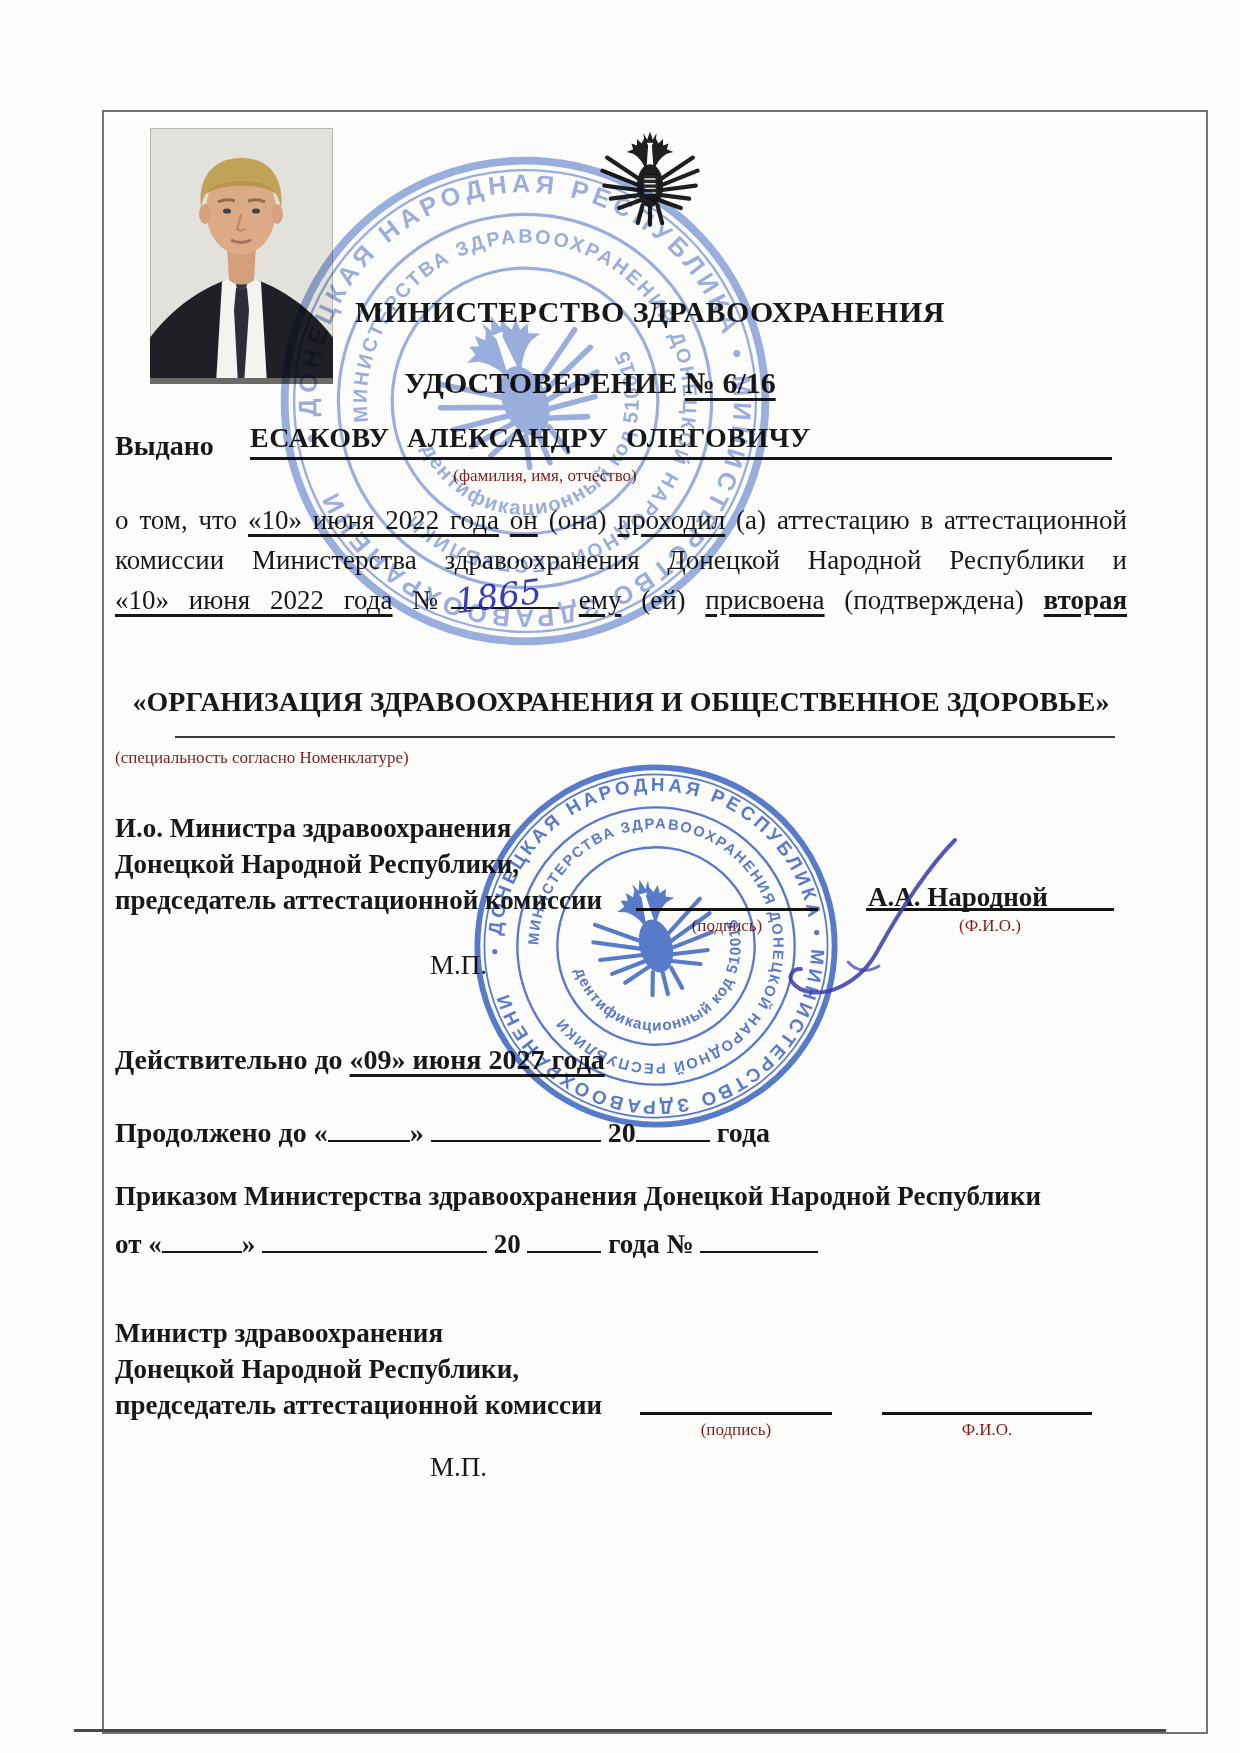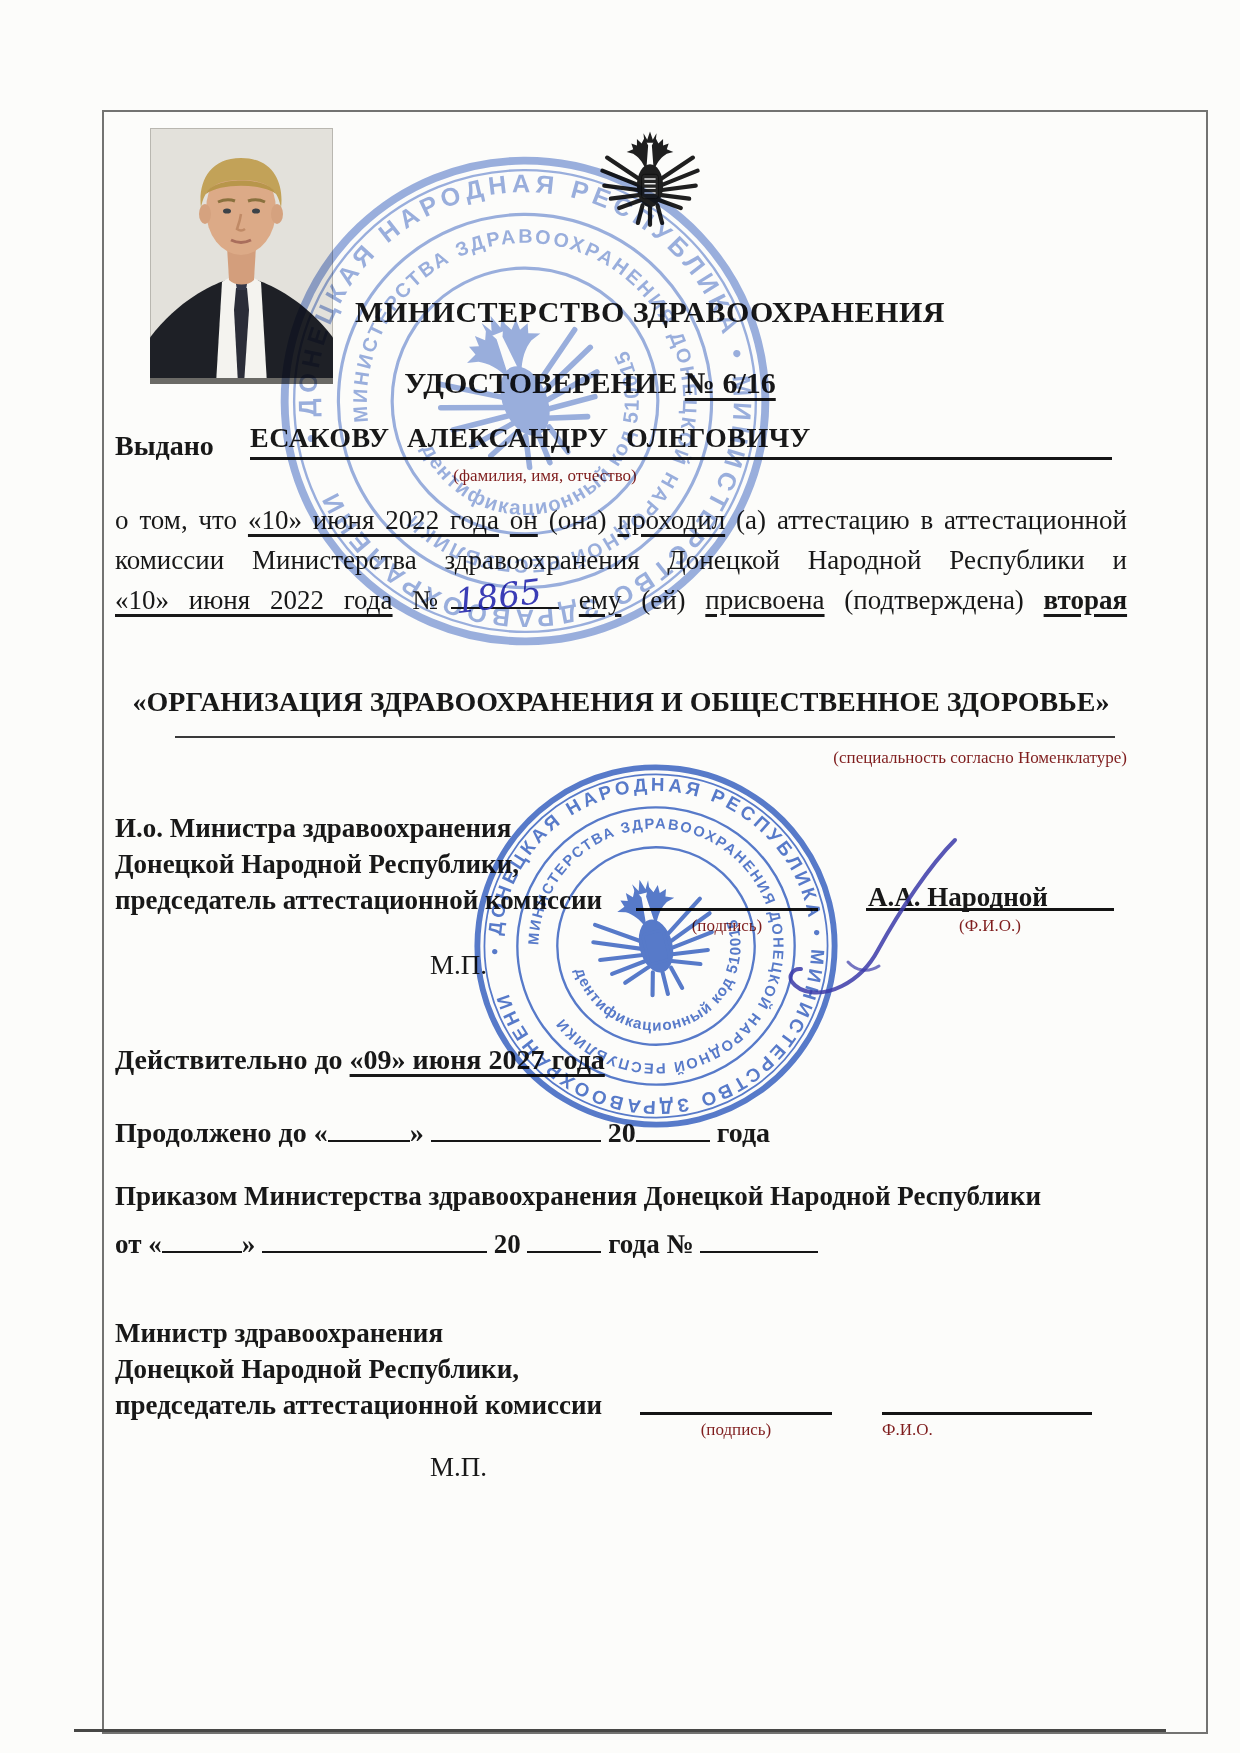--- a/index.html
+++ b/index.html
@@ -30,41 +30,41 @@
   .pline.last{text-align:left;text-align-last:left;}
   .b{font-weight:bold;}
   .blank{display:inline-block;border-bottom:2.5px solid #161616;height:1em;vertical-align:baseline;position:relative;}
   .hand{
     position:absolute;left:4px;bottom:-6px;font-size:34px;line-height:1;
     color:#3b3db6;font-style:italic;transform:rotate(-7deg);white-space:nowrap;
     font-family:"DejaVu Serif", serif;
   }
   .spec-title{left:115px;top:686px;width:1012px;text-align:center;font-weight:bold;font-size:28px;}
   .spec-rule{left:175px;top:736px;width:940px;border-top:2.5px solid #3a3a3a;}
-  .spec-cap{left:115px;top:748px;width:1012px;text-align:right;}
+  .spec-cap{left:115px;top:748px;width:1012px;text-align:left;}
   
   .appr{left:115px;top:810px;width:560px;font-size:27px;font-weight:bold;line-height:36px;}
   .sigline1{left:636px;top:908px;width:182px;border-top:3px solid #141414;}
   .sigcap1{left:636px;top:916px;width:182px;text-align:center;}
   .appr-name{left:868px;top:882px;font-size:27px;font-weight:bold;white-space:nowrap;}
   .nameline1{left:866px;top:908px;width:248px;border-top:3px solid #141414;}
   .fiocap1{left:900px;top:916px;width:180px;text-align:center;}
   .mp1{left:430px;top:950px;font-size:27px;}
   .mp2{left:430px;top:1452px;font-size:27px;}
   
   .valid{left:115px;top:1044px;font-size:28px;font-weight:bold;white-space:nowrap;}
   .ext{left:115px;top:1112px;font-size:28px;font-weight:bold;white-space:nowrap;}
   .order1{left:115px;top:1181px;font-size:27px;font-weight:bold;white-space:nowrap;}
   .order2{left:115px;top:1224px;font-size:27px;font-weight:bold;white-space:nowrap;}
   
   .fin{left:115px;top:1315px;width:620px;font-size:27px;font-weight:bold;line-height:36px;}
   .sigline2{left:640px;top:1412px;width:192px;border-top:3px solid #141414;}
   .sigcap2{left:640px;top:1420px;width:192px;text-align:center;}
   .nameline2{left:882px;top:1412px;width:210px;border-top:3px solid #141414;}
-  .fiocap2{left:882px;top:1420px;width:210px;text-align:left;}
+  .fiocap2{left:882px;top:1420px;width:210px;text-align:center;}
   
   .stamp{pointer-events:none;mix-blend-mode:multiply;}
   .stamp text{fill:#2e5ac1;font-family:"Liberation Sans", sans-serif;font-weight:bold;}
   .st-outer{font-size:16px;letter-spacing:3px;}
   .st-mid{font-size:12.5px;letter-spacing:1.5px;}
   .st-inner{font-size:13px;letter-spacing:1px;}
   .stamp1{left:272px;top:148px;width:506px;height:506px;transform:rotate(-22deg);opacity:.48;}
   .stamp2{left:468px;top:758px;width:376px;height:376px;transform:rotate(-14deg);opacity:.8;}
   .sigstroke{left:730px;top:810px;width:260px;height:210px;pointer-events:none;}
   

